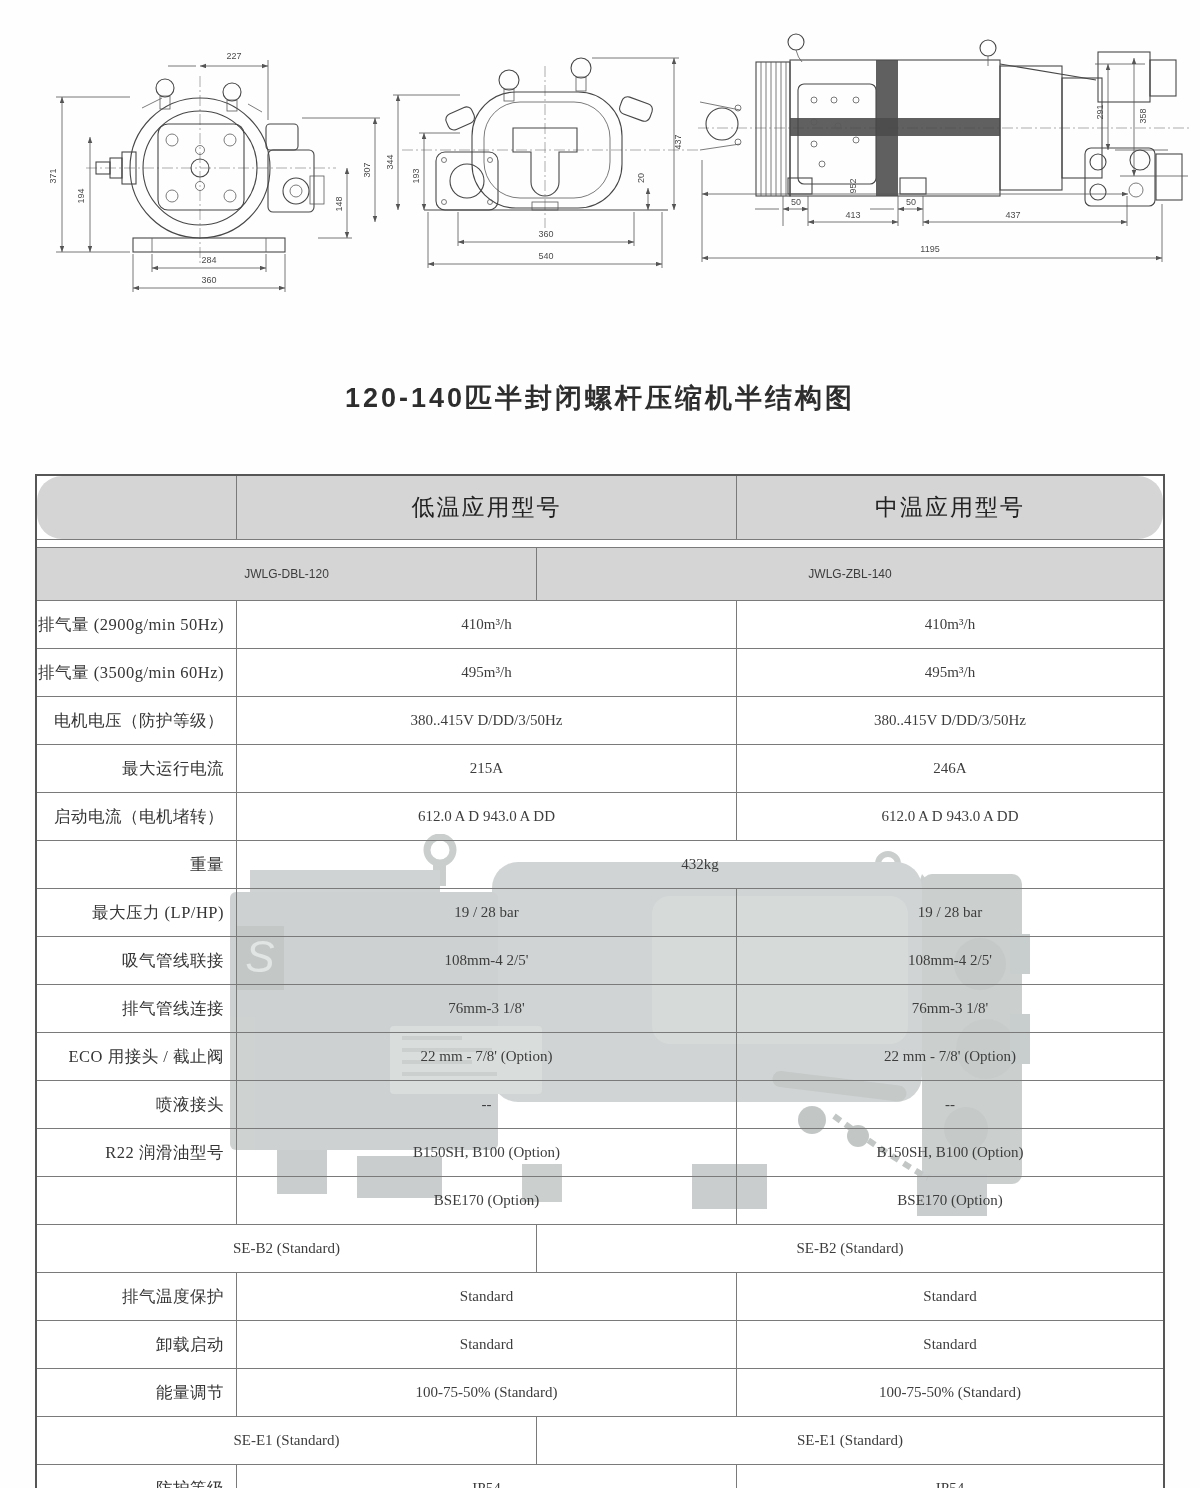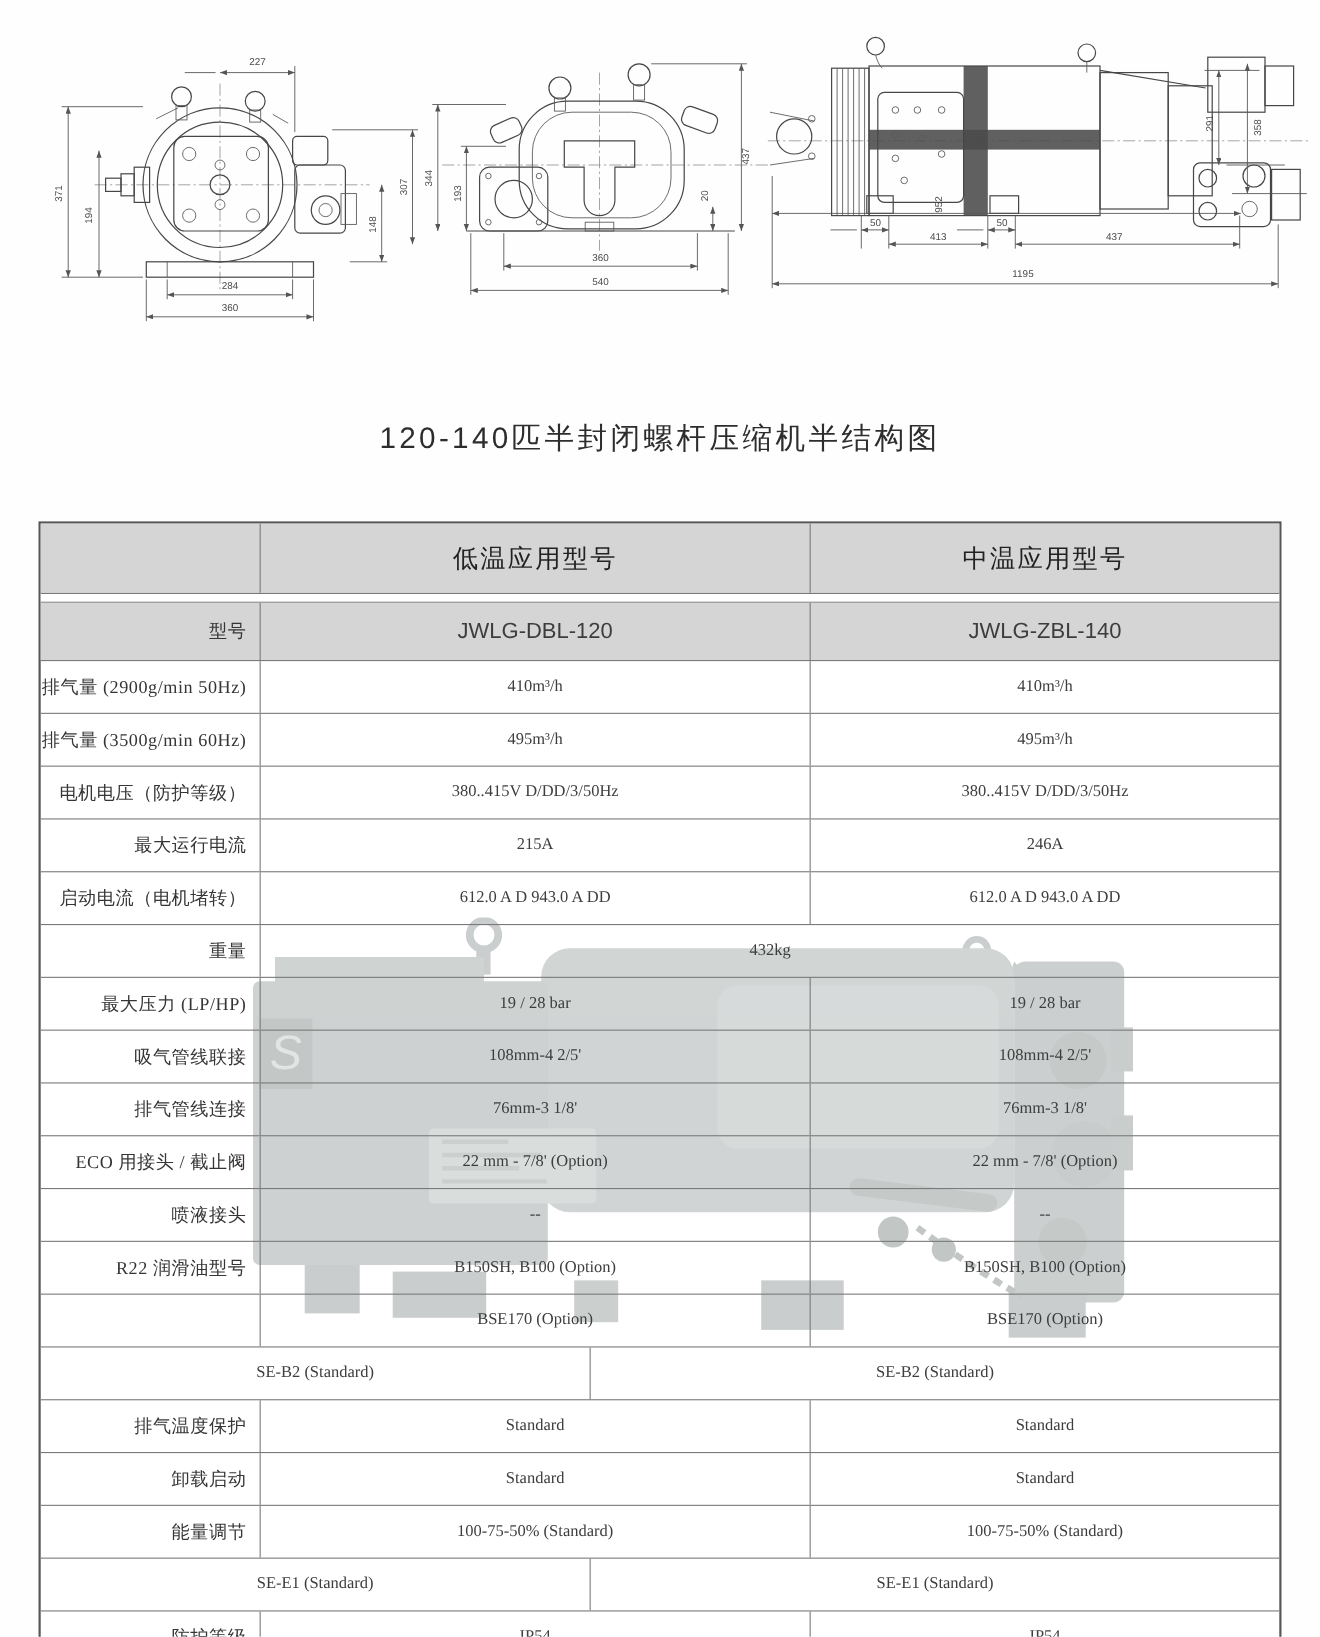--- a/index.html
+++ b/index.html
@@ -12,46 +12,46 @@
   .drawings-wrap{position:relative;width:976px;height:332px;}
   svg{display:block;}
   .outline{fill:none;stroke:#474747;stroke-width:1.1;}
   .thin{fill:none;stroke:#5a5a5a;stroke-width:.8;}
   .cline{fill:none;stroke:#8a8a8a;stroke-width:.7;stroke-dasharray:11 3 2 3;}
   .dim{fill:none;stroke:#555;stroke-width:.8;}
   .dtx{font-size:9px;fill:#4c4c4c;text-anchor:middle;font-family:"Liberation Sans",sans-serif;}
   .dark{fill:#4a4a4a;stroke:none;opacity:.88;}
   
   .page-title{
-    margin:46px 0 0;text-align:center;font-size:27px;font-weight:400;
+    margin:46px 0 0;text-align:center;font-size:27px;font-weight:700;
     letter-spacing:3px;color:#2d2d2d;line-height:40px;
   }
   
   .spec-table{
     position:relative;margin:56px 35px 0;border:2px solid #565656;background:#fff;
   }
   .wm{
     position:absolute;left:185px;top:358px;width:812px;height:402px;
     z-index:1;pointer-events:none;
   }
   .t-row{position:relative;z-index:2;display:flex;align-items:stretch;background:transparent;}
-  .t-row.header{height:63px;background:#d5d5d5;}
+  .t-row.header{height:63px;background:#d5d5d5;border-radius:25px;}
   .t-gap{position:relative;z-index:2;height:7px;background:#fff;
          border-top:1px solid #7a7a7a;border-bottom:1px solid #7a7a7a;}
   .t-row.model{height:52px;background:#d5d5d5;}
   .t-row.body{height:47px;border-top:1px solid #7a7a7a;font-family:Liberation Serif, serif;}
   .cell{display:flex;align-items:center;box-sizing:border-box;min-width:0;}
   .c1{width:200px;justify-content:flex-end;text-align:right;
       padding-right:12px;border-right:1px solid #7a7a7a;
       font-size:16.5px;color:#353535;letter-spacing:.5px;}
   .c2{width:500px;justify-content:center;border-right:1px solid #7a7a7a;
       font-size:15px;color:#3d3d3d;}
   .c3{flex:1;justify-content:center;font-size:15px;color:#3d3d3d;}
   .t-row.header .c2,.t-row.header .c3{font-size:23px;color:#222;letter-spacing:2px;}
-  .t-row.model .c2,.t-row.model .c3{font-size:20px;}
+  .t-row.model .c2,.t-row.model .c3{font-size:12px;}
 </style>
 </head>
 <body>
 
 <div class="drawings-wrap">
 <svg width="1200" height="332" viewBox="0 0 1200 332">
   <defs>
     <marker id="ar" markerWidth="9" markerHeight="7" refX="8" refY="3" orient="auto-start-reverse">
       <path d="M0,0 L8,3 L0,6 Z" fill="#555"></path>
     </marker>
@@ -289,21 +289,20 @@
   </svg>
 
   <div class="t-row header">
     <div class="cell c1"></div>
     <div class="cell c2">低温应用型号</div>
     <div class="cell c3">中温应用型号</div>
   </div>
   <div class="t-gap"></div>
 
   <div class="t-row model">
-    <div class="cell c1">型号</div>
     <div class="cell c2">JWLG-DBL-120</div>
     <div class="cell c3">JWLG-ZBL-140</div>
   </div>
 
   <div class="t-row body">
     <div class="cell c1">排气量 (2900g/min 50Hz)</div>
     <div class="cell c2">410m³/h</div>
     <div class="cell c3">410m³/h</div>
   </div>
   <div class="t-row body">

